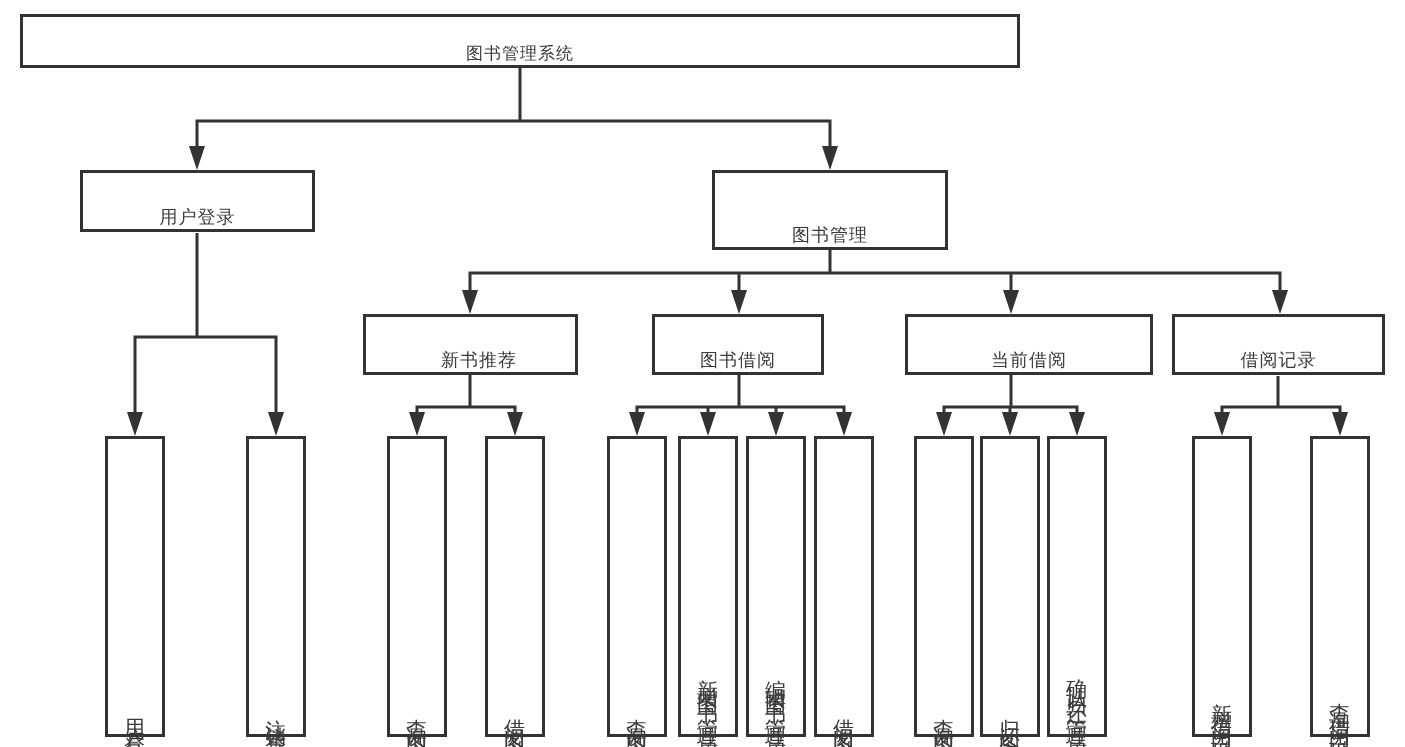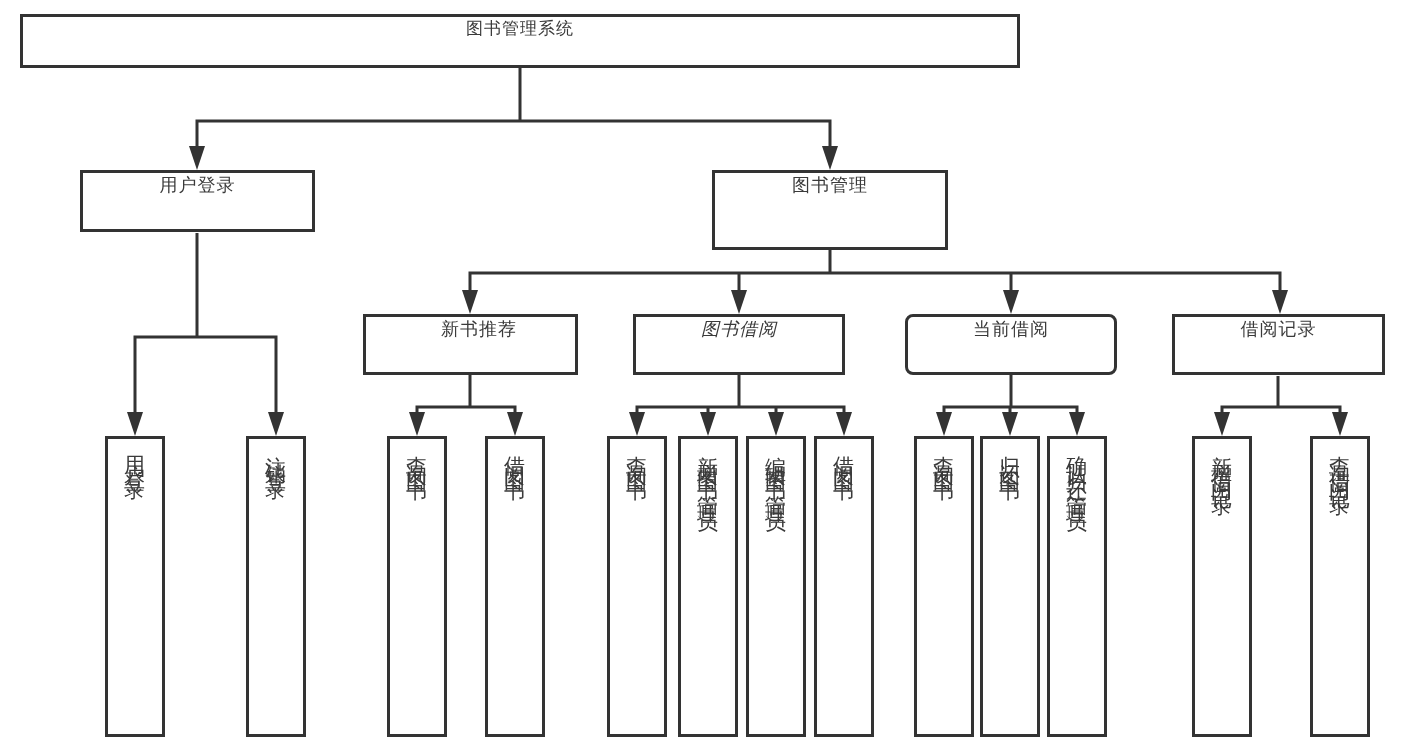--- a/index.html
+++ b/index.html
@@ -30,21 +30,21 @@
     stroke-width: 3;
     fill: none;
   }
   .carrow { fill: var(--line); stroke: none; }
   .box {
     position: absolute;
     border: 3px solid var(--line);
     background: var(--background);
     color: var(--text);
     display: flex;
-    align-items: flex-start;
+    align-items: flex-end;
     justify-content: center;
   }
   .box.root  { font-size: 17px; letter-spacing: 1px; }
   .box.hnode { font-size: 18px; letter-spacing: 1px; }
   .box.leaf  { width: 60px; top: 436px; height: 301px; }
   .box.leaf .vtext {
     writing-mode: vertical-rl;
     text-orientation: mixed;
     font-size: 21px;
     letter-spacing: 8px;
@@ -124,24 +124,24 @@
   <div class="box hnode" style="left:80px; top:170px; width:235px; height:62px;">
     <span>用户登录</span>
   </div>
   <div class="box hnode" style="left:712px; top:170px; width:236px; height:80px;">
     <span>图书管理</span>
   </div>
 
   <div class="box hnode" style="left:363px; top:314px; width:215px; height:61px;padding-left:17px;">
     <span>新书推荐</span>
   </div>
-  <div class="box hnode" style="left:633px; top:314px; width:212px; height:61px;font-style:italic;">
+  <div class="box hnode" style="left:652px; top:314px; width:172px; height:61px;">
     <span>图书借阅</span>
   </div>
-  <div class="box hnode" style="left:905px; top:314px; width:212px; height:61px;border-radius:8px;">
+  <div class="box hnode" style="left:905px; top:314px; width:248px; height:61px;">
     <span>当前借阅</span>
   </div>
   <div class="box hnode" style="left:1172px; top:314px; width:213px; height:61px;">
     <span>借阅记录</span>
   </div>
 
   <div class="box leaf" style="left:105px;">
     <span class="vtext">用户登录</span>
   </div>
   <div class="box leaf" style="left:246px;">

